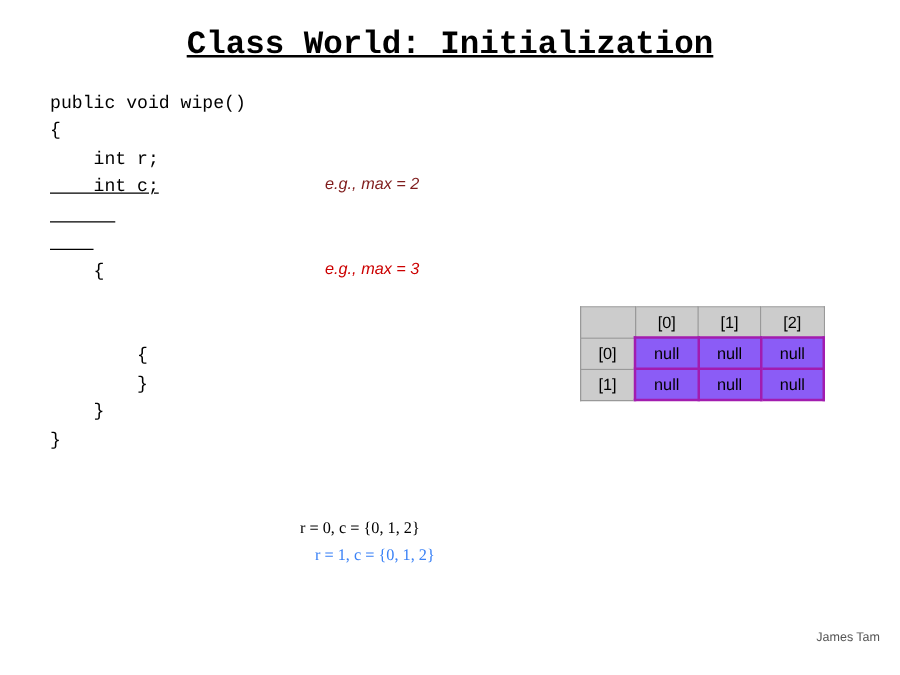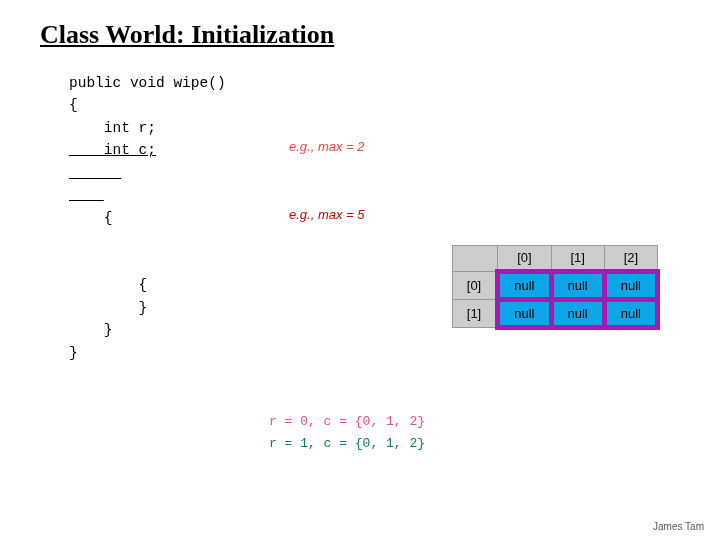--- a/index.html
+++ b/index.html
@@ -10,27 +10,27 @@
       font-family: Arial, sans-serif;
       overflow: hidden;
     }
     .slide {
       width: 720px;
       height: 540px;
       position: relative;
       padding: 20px 40px;
     }
     .title {
-      text-align: left;
+      text-align: center;
       font-size: 26px;
       font-weight: bold;
       text-decoration: underline;
       margin-bottom: 22px;
       color: #000;
-      font-family: Liberation Serif, serif;
+      font-family: Liberation Mono, monospace;
     }
     .code-block {
       font-family: 'Courier New', Courier, monospace;
       font-size: 14.5px;
       color: #000;
       line-height: 1.55;
       position: relative;
     }
     .code-line {
       white-space: pre;
@@ -54,76 +54,76 @@
       font-size: 13px;
     }
     .grid-table th {
       background: #ccc;
       border: 1px solid #999;
       padding: 4px 14px;
       text-align: center;
       font-weight: normal;
     }
     .grid-table td {
-      background: #0ea5e9;
-      border: 5px solid #a21caf;
+      background: #8b5cf6;
+      border: 2px solid #a21caf;
       padding: 4px 14px;
       text-align: center;
       color: #000;
     }
     .grid-table td.row-header {
       background: #ccc;
       border: 1px solid #999;
     }
     .footer {
       position: absolute;
-      bottom: 8px;
+      bottom: 24px;
       right: 16px;
       font-size: 10px;
       color: #555;
     }
   </style>
 </head>
 <body>
 
 <div class="slide">
 
   <div class="title">Class World: Initialization</div>
 
-  <div class="code-block" style="position:relative;margin-left:29px;">
+  <div class="code-block" style="position:relative;">
 
     <div class="code-line">public void wipe()</div>
 
     <div class="code-line">{</div>
 
     <div class="code-line">    int r;</div>
 
     <div class="code-line" style="position:relative;text-decoration:underline;">    int c;
-      <span class="annotation" style="position:absolute; left:220px; top:-2px; color:#ef4444; font-style:italic; font-family:Arial,sans-serif; font-size:13px;">e.g., max = 2</span>
+      <span class="annotation" style="position:absolute; left:220px; top:-2px; color:#7f1d1d; font-style:italic; font-family:Arial,sans-serif; font-size:13px;">e.g., max = 2</span>
     </div>
 
 
     <div class="code-line" style="position:relative;">    {
-      <span class="annotation" style="position:absolute; left:220px; top:-2px; color:#cc0000; font-style:italic; font-family:Arial,sans-serif; font-size:13px;">e.g., max = 5</span>
+      <span class="annotation" style="position:absolute; left:220px; top:-2px; color:#cc0000; font-style:italic; font-family:Arial,sans-serif; font-size:13px;">e.g., max = 3</span>
     </div>
 
 
     <div class="code-line">        {</div>
 
 
     <div class="code-line">        }</div>
 
     <div class="code-line">    }</div>
     <div class="code-line">}</div>
 
-    <div style="position:absolute; left:200px; top:340px; font-family:Liberation Mono, monospace; font-size:13px; color:#ec4899;">
+    <div style="position:absolute; left:200px; top:340px; font-family:Liberation Serif, serif; font-size:13px; color:#000000;">
       <span>r = 0,  c = {0, 1, 2}</span>
     </div>
 
-    <div style="position:absolute; left:200px; top:362px; font-family:Liberation Mono, monospace; font-size:13px; color:#0f766e;">
+    <div style="position:absolute; left:212px; top:362px; font-family:Liberation Serif, serif; font-size:13px; color:#3b82f6;">
       <span>r = 1,  c = {0, 1, 2}</span>
     </div>
 
   </div>
 
   <div class="grid-container">
     <table class="grid-table">
       <thead>
         <tr>
           <th></th>

